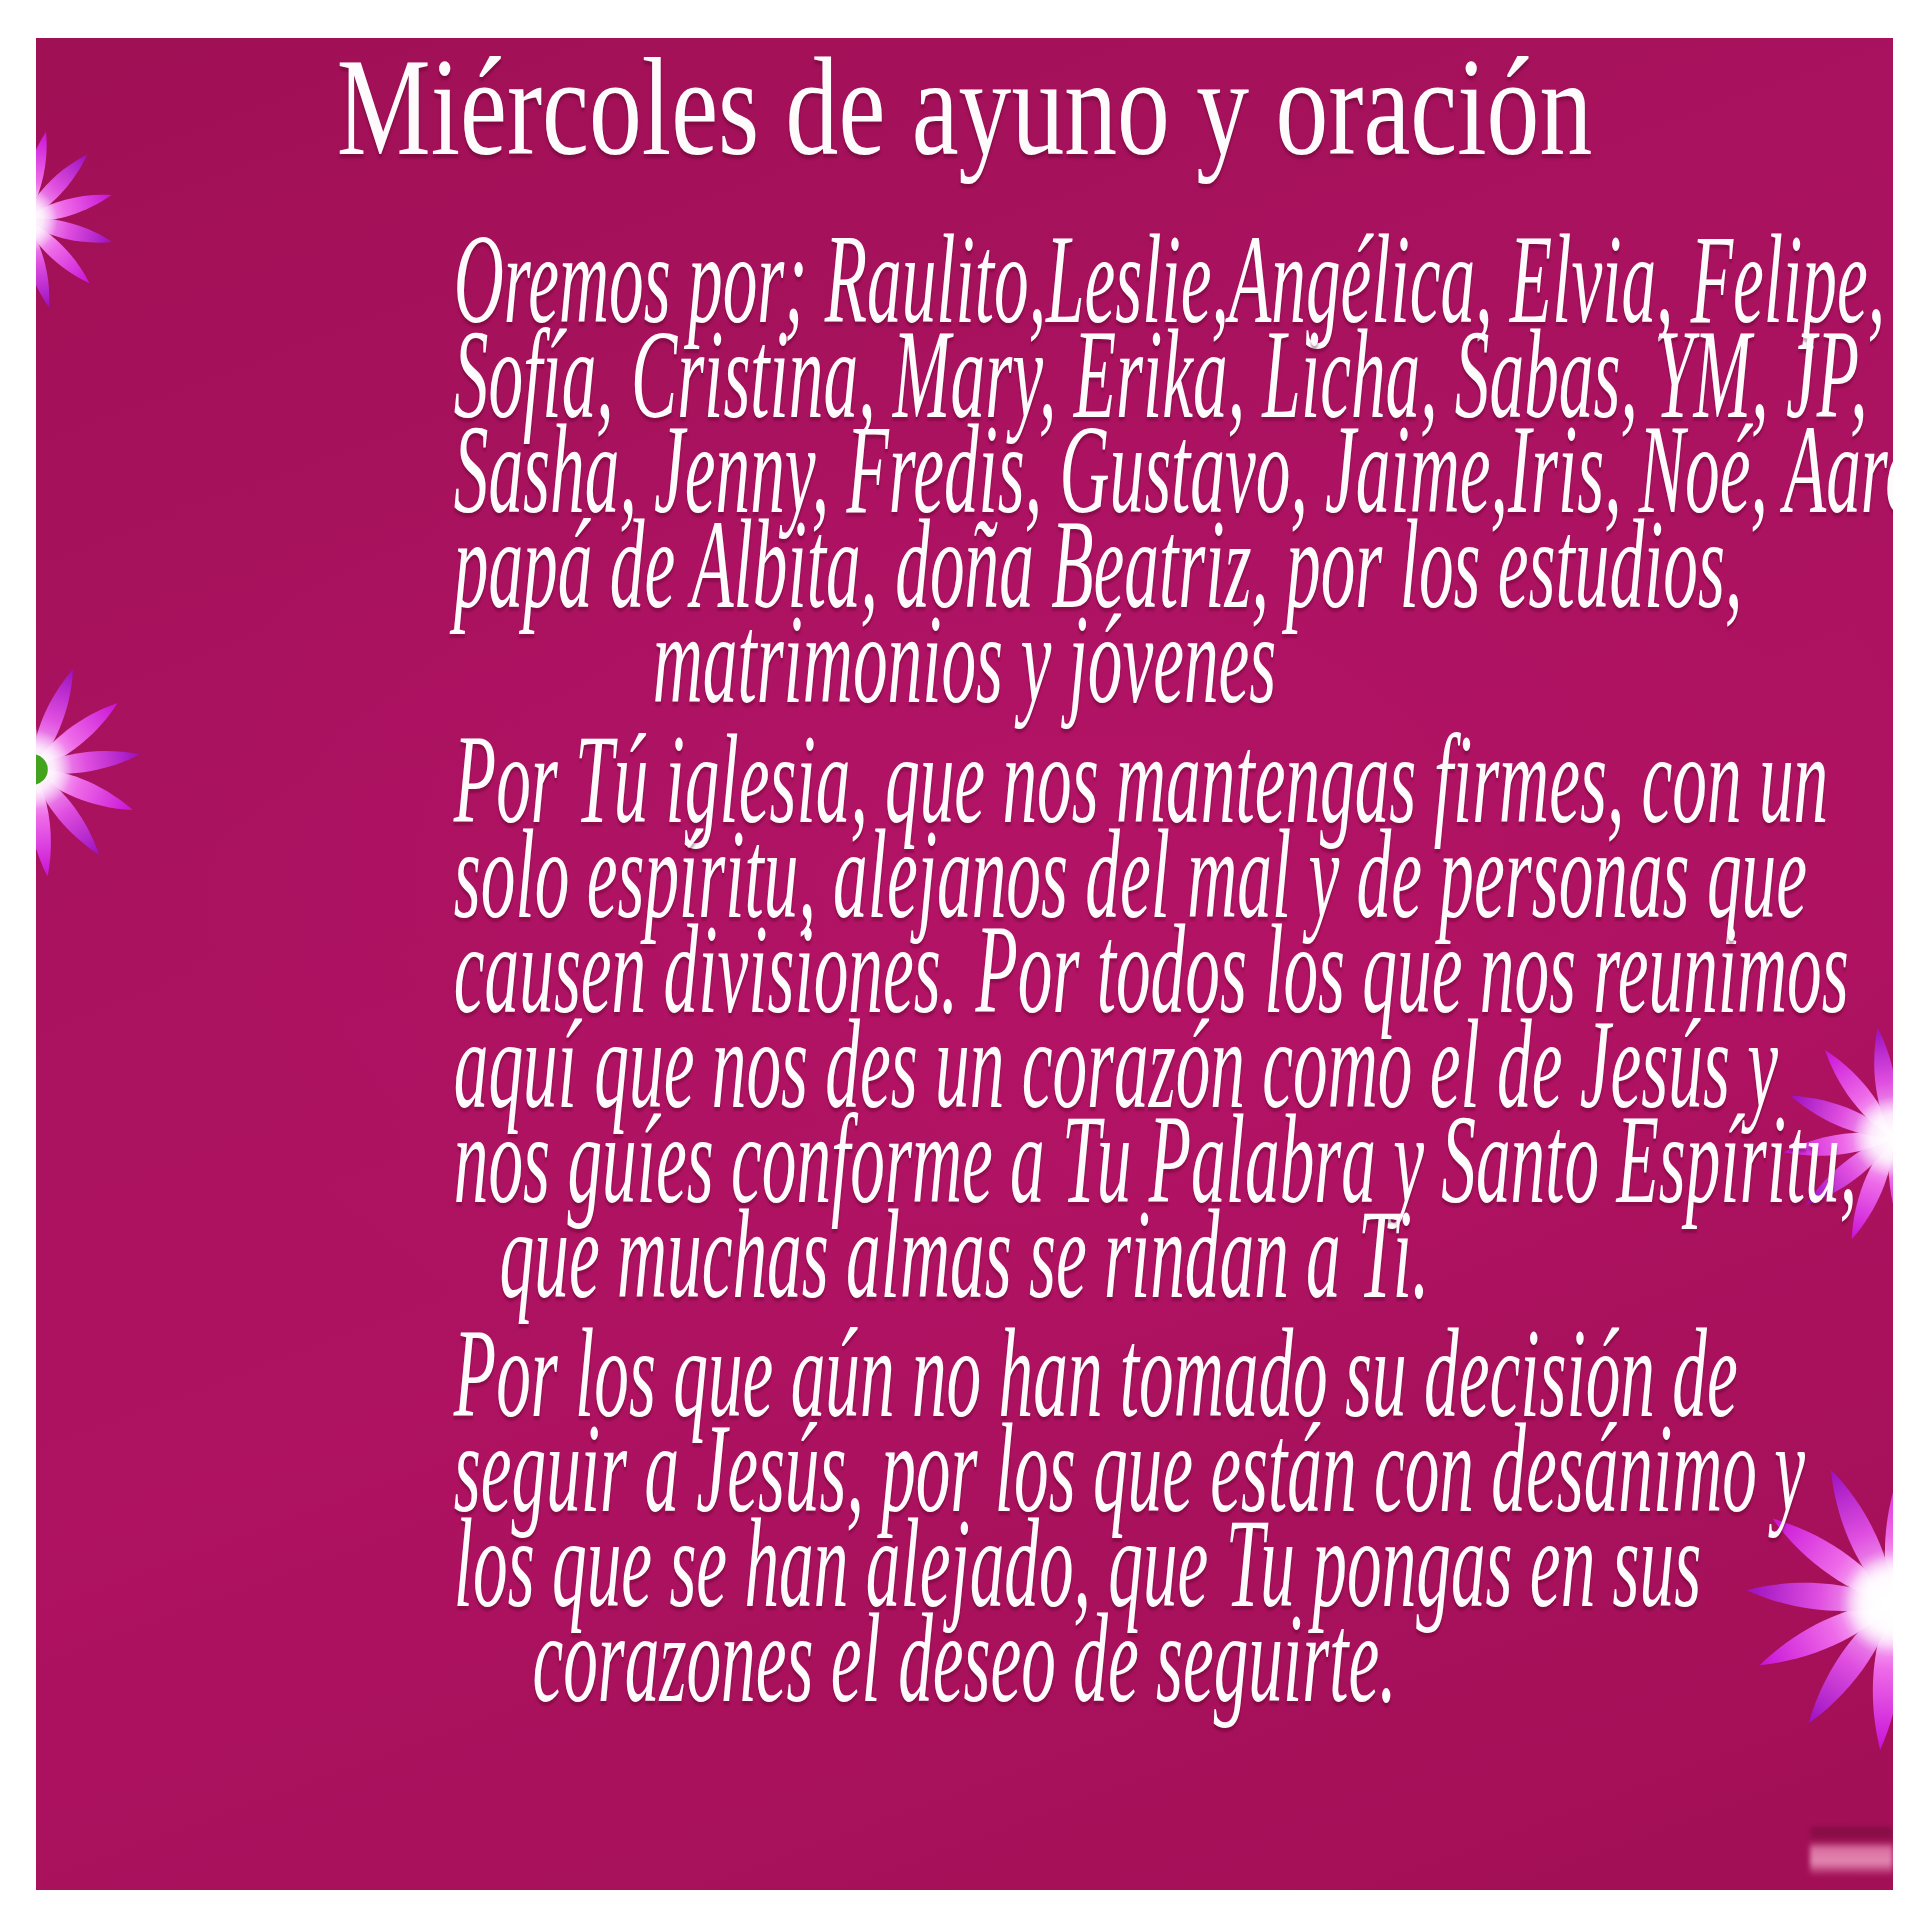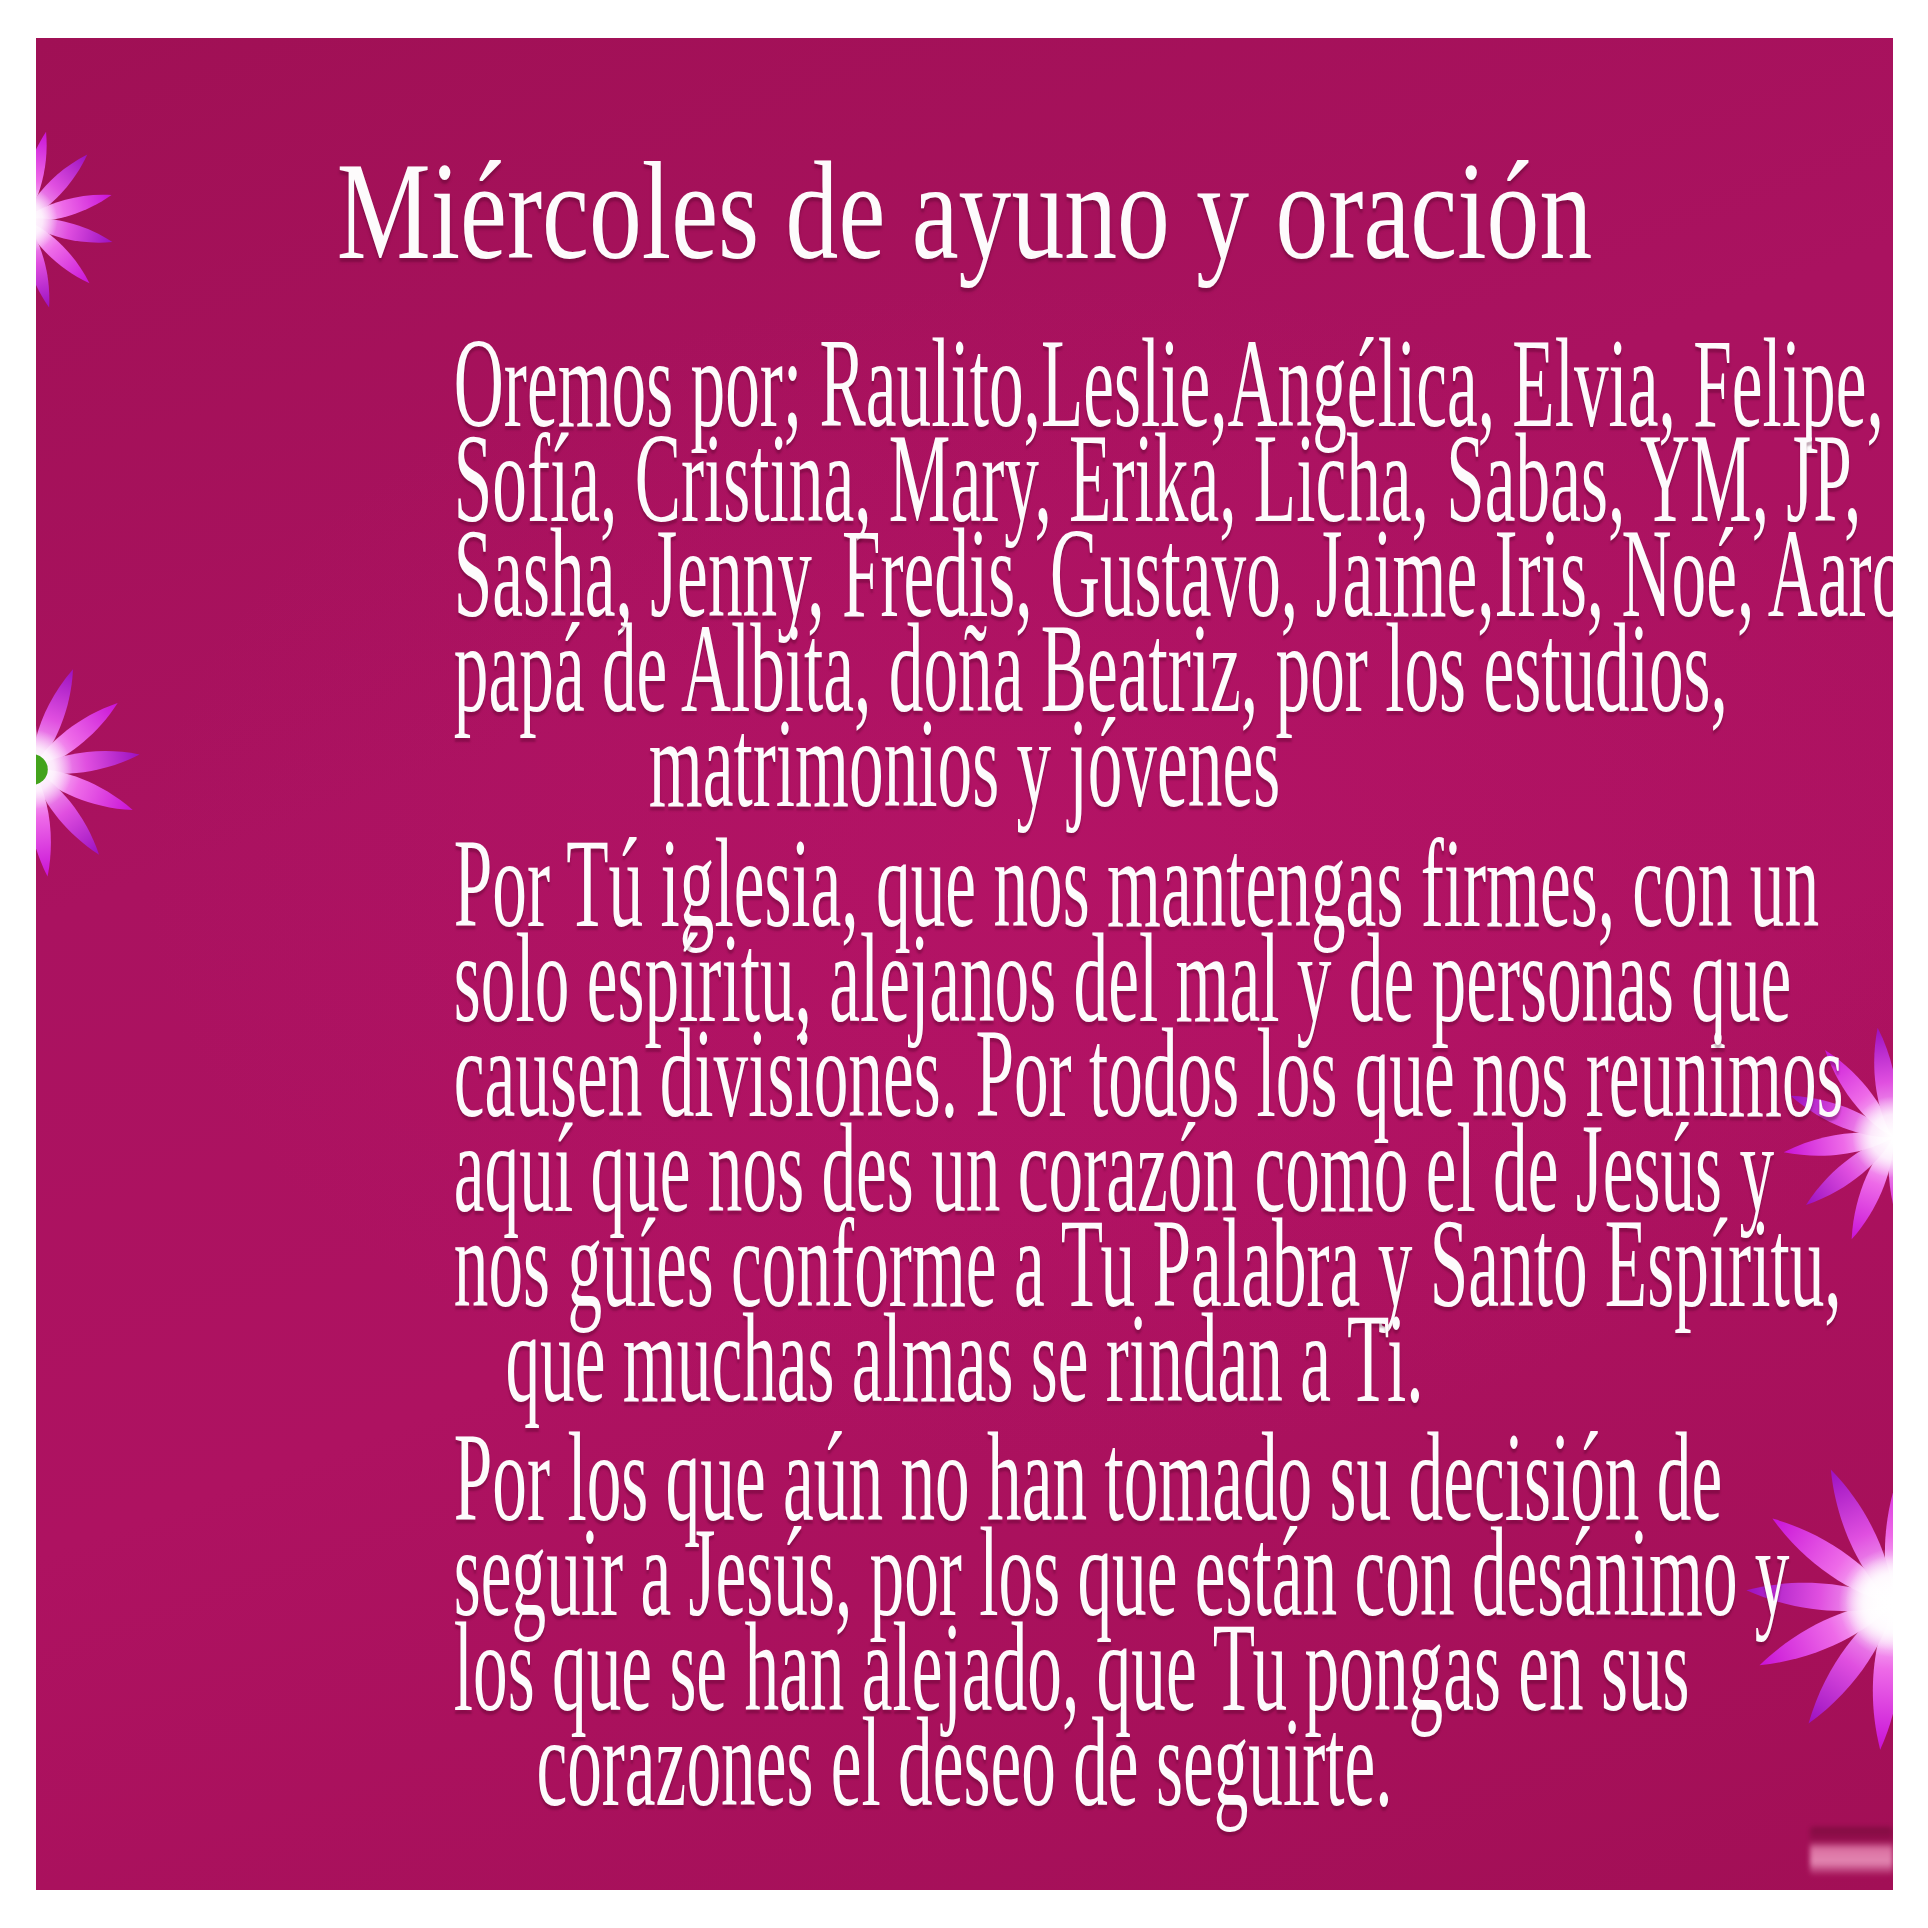--- a/index.html
+++ b/index.html
@@ -23,38 +23,38 @@
     width: 1857px;
     height: 1852px;
     background:
       radial-gradient(ellipse 1318px 847px at 55% 45%, rgba(193,21,110,0.35), rgba(0,0,0,0) 70%),
       linear-gradient(160deg, #a01055 0%, #aa1260 35%, #ae1261 60%, #a20f56 100%);
     overflow: hidden;
   }
   .text-col {
     position: absolute;
     left: 0;
-    top: 17px;
+    top: 0;
     width: 100%;
-    padding-top: 87px;
   }
   .title {
     margin: 0 0 55px 0;
     font-size: 139px;
     line-height: 1.0;
     font-weight: normal;
     color: #fdfbfc;
     text-align: center;
     white-space: nowrap;
     transform: scaleX(0.76);
     transform-origin: 50% 50%;
     text-shadow: 0 3.8px 2.8px rgba(70,0,35,0.35);
   }
   .para {
     margin: 0 0 24.5px 0;
+    font-style: italic;
   }
   .line {
     font-size: 126px;
     line-height: 95px;
     color: #fdfbfc;
     text-align: center;
     white-space: nowrap;
     transform: scaleX(0.55);
     transform-origin: 50% 50%;
     text-shadow: 0 3.8px 2.8px rgba(70,0,35,0.32);

